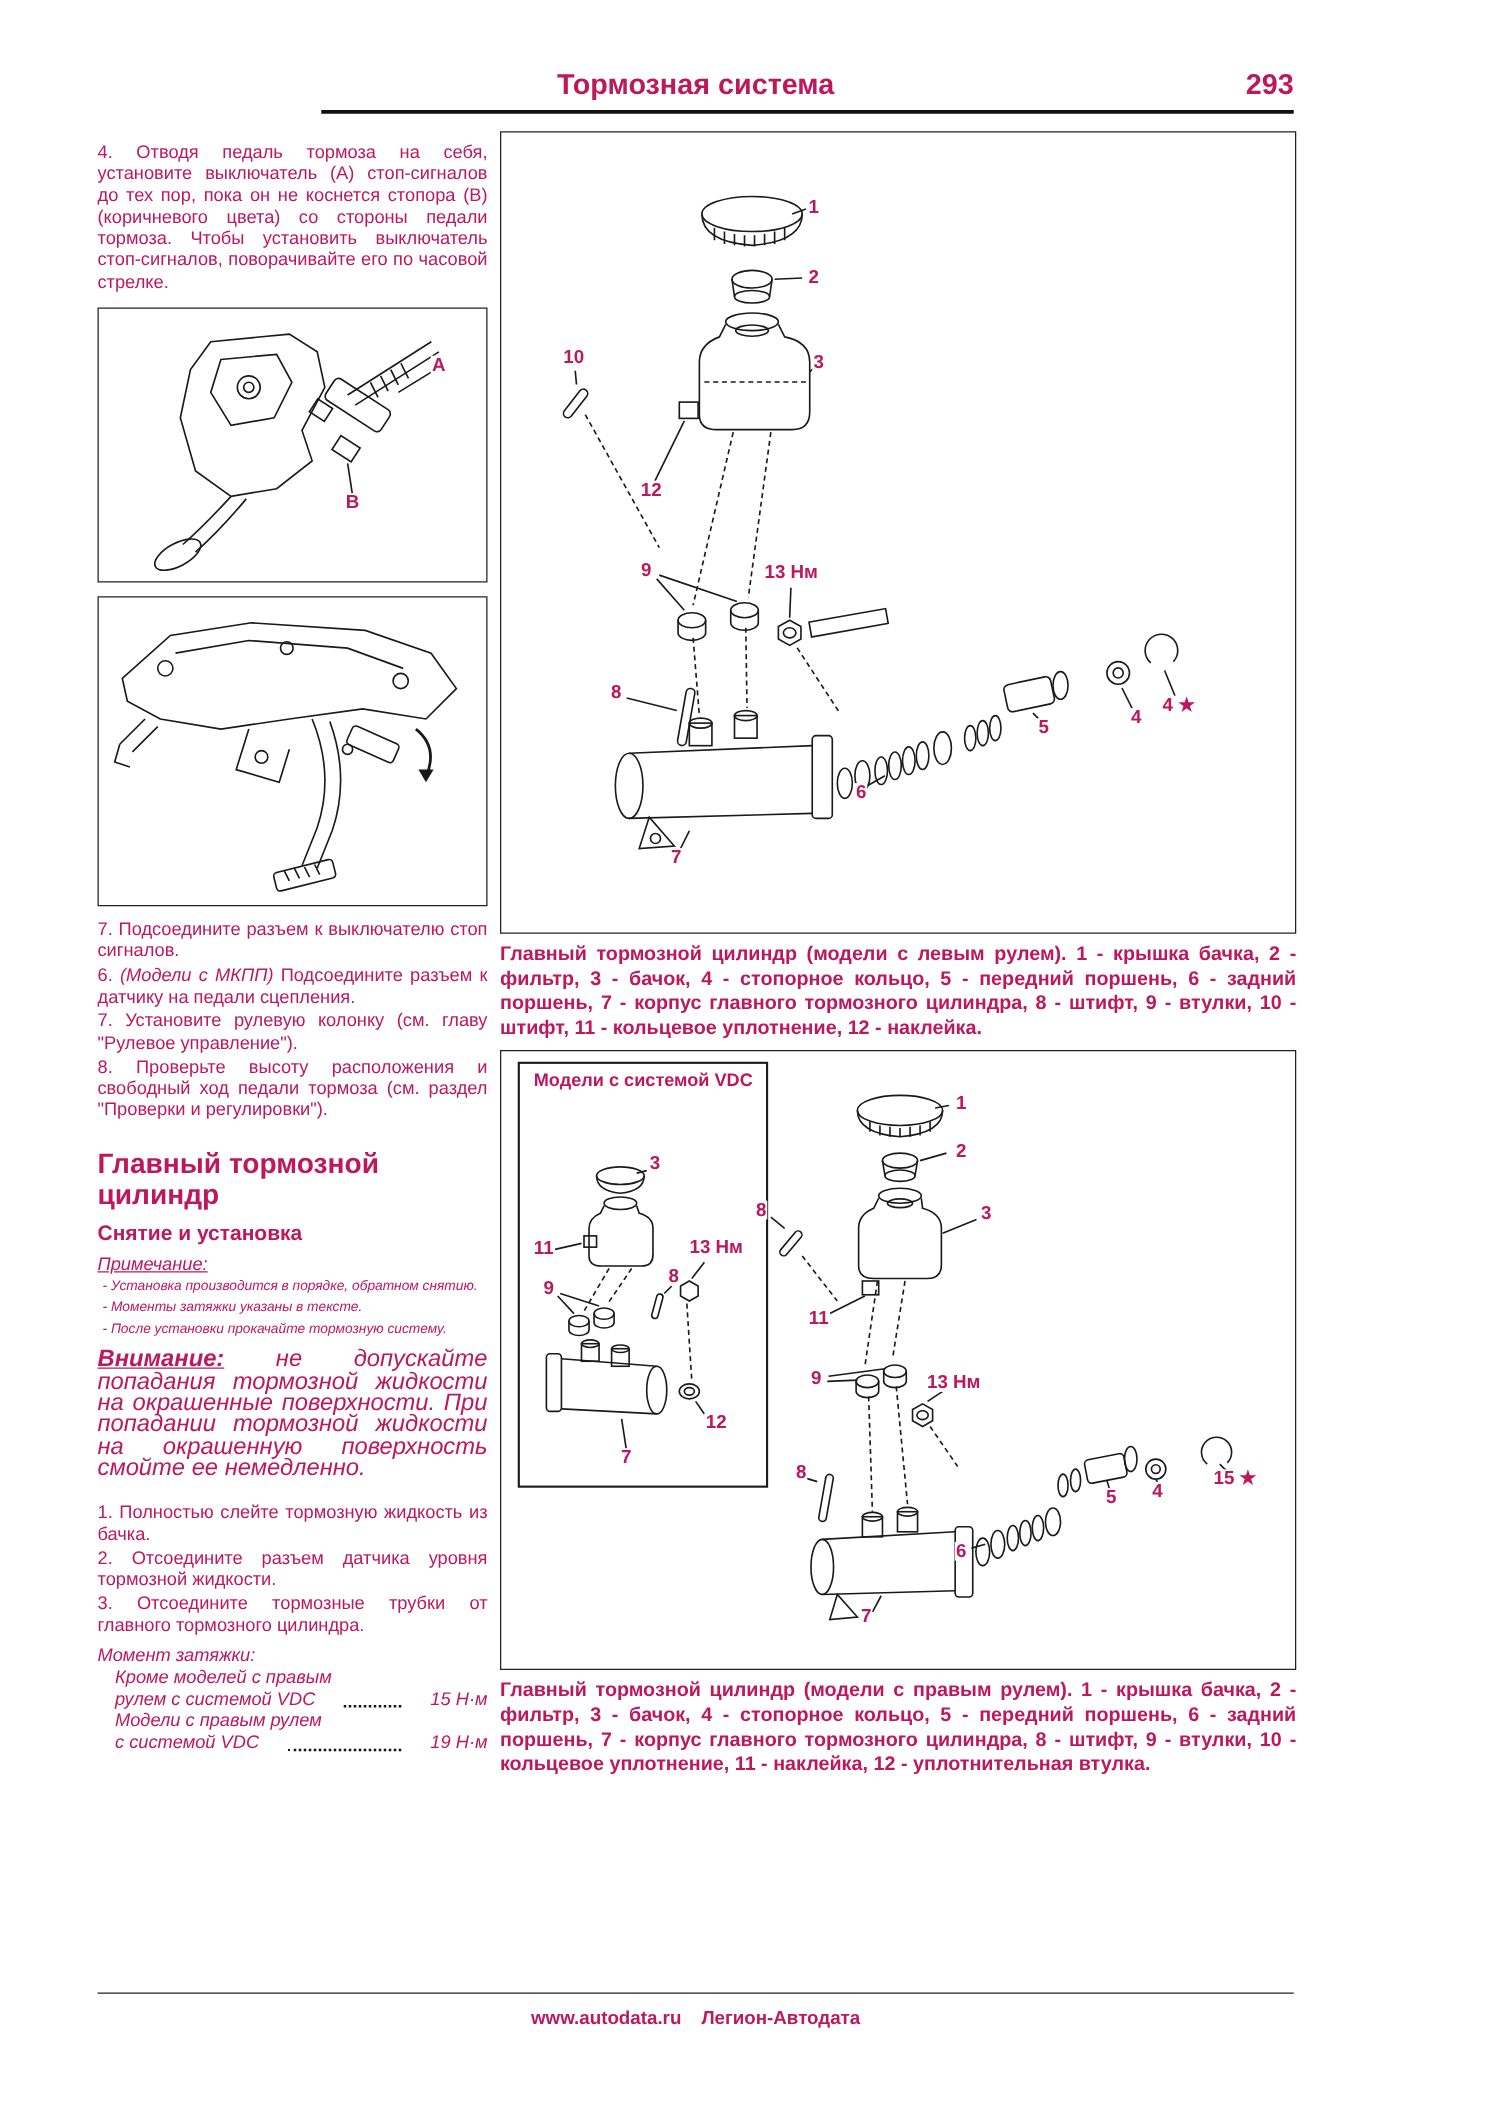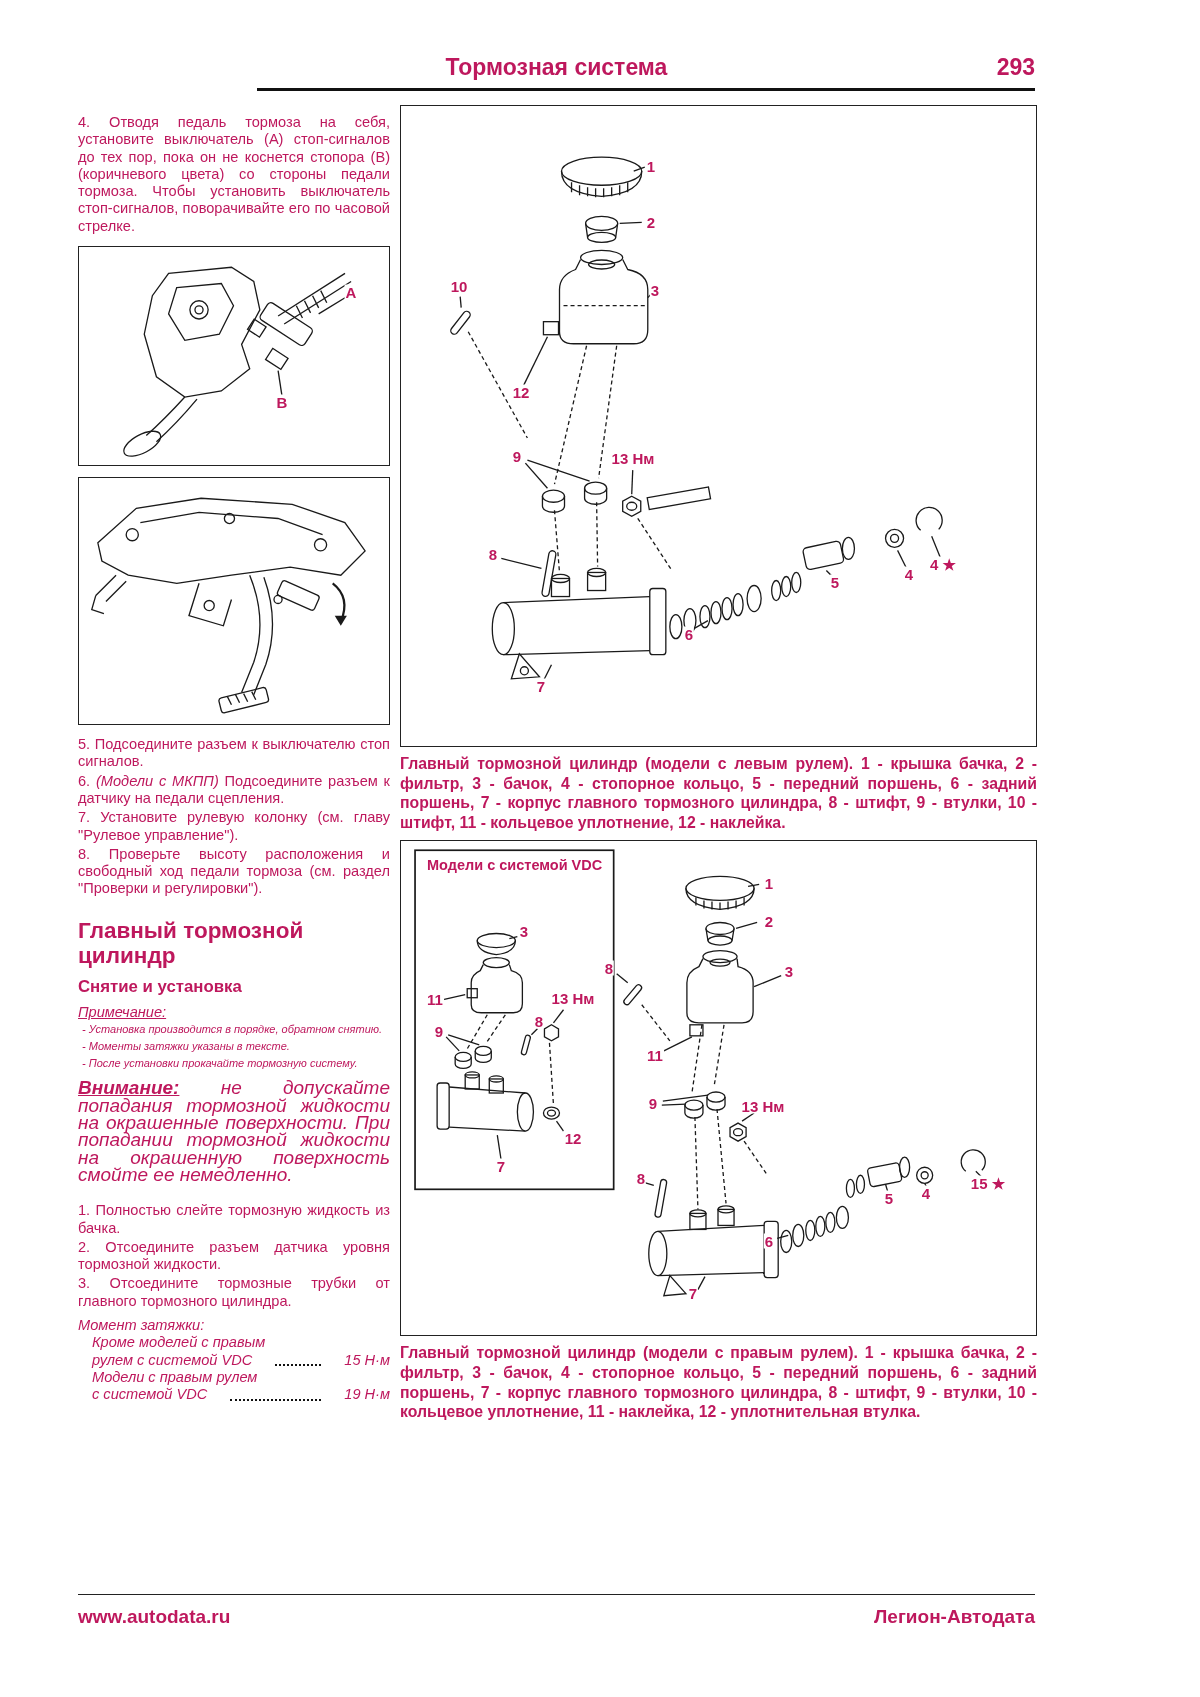--- a/index.html
+++ b/index.html
@@ -36,22 +36,22 @@
   .diagram{border:1.8px solid #222;background:#fff;position:relative;}
   #diagram1{height:640px;}
   #diagram2{height:494px;margin-top:8px;}
   .caption{font-weight:bold;font-size:15.8px;line-height:19.6px;text-align:justify;margin:7px 0 0 0;}
   .callout{position:absolute;transform:translate(-50%,-50%);font-weight:bold;
            font-size:15px;white-space:nowrap;background:#fff;padding:0 1px;line-height:1;}
   .vdc-label{position:absolute;left:26px;top:16px;font-weight:bold;font-size:14.5px;}
   .diagram svg,.figbox svg{position:absolute;left:0;top:0;width:100%;height:100%;}
   
   #footer{position:absolute;left:78px;top:1594px;width:957px;border-top:1.8px solid #222;
-          padding-top:11px;display:flex;justify-content:space-between;
-          font-weight:bold;font-size:19px;gap:16px;}
+          padding-top:11px;display:flex;justify-content:center;
+          font-weight:bold;font-size:15px;gap:16px;}
 </style>
 </head>
 <body>
 
 <div id="page">
 
   <div id="header">
     <span id="hdr-title">Тормозная система</span>
     <span id="hdr-num">293</span>
   </div>
@@ -102,21 +102,21 @@
           <circle cx="196" cy="120" r="4"></circle>
           <path d="M250 104 Q268 118 258 142" stroke-width="2.2"></path>
           <path d="M252 136 L258 146 L264 136 Z" fill="#1a1a1a" stroke="none"></path>
           <path d="M118 104 L108 136 L142 146 L150 120"></path>
           <circle cx="128" cy="126" r="5"></circle>
         </g>
       </svg>
     </div>
 
     <div class="steps">
-      <p class="body-p">5. Подсоедините разъем к выключателю стоп сигналов.</p>
+      <p class="body-p">7. Подсоедините разъем к выключателю стоп сигналов.</p>
       <p class="body-p"><span>6. </span><span class="it">(Модели с МКПП)</span><span> Подсоедините разъем к датчику на педали сцепления.</span></p>
       <p class="body-p">7. Установите рулевую колонку (см. главу "Рулевое управление").</p>
       <p class="body-p">8. Проверьте высоту расположения и свободный ход педали тормоза (см. раздел "Проверки и регулировки").</p>
     </div>
 
     <h2 class="section">Главный тормозной цилиндр</h2>
     <h3 class="sub">Снятие и установка</h3>
 
     <div>
       <span class="note-label">Примечание:</span>

